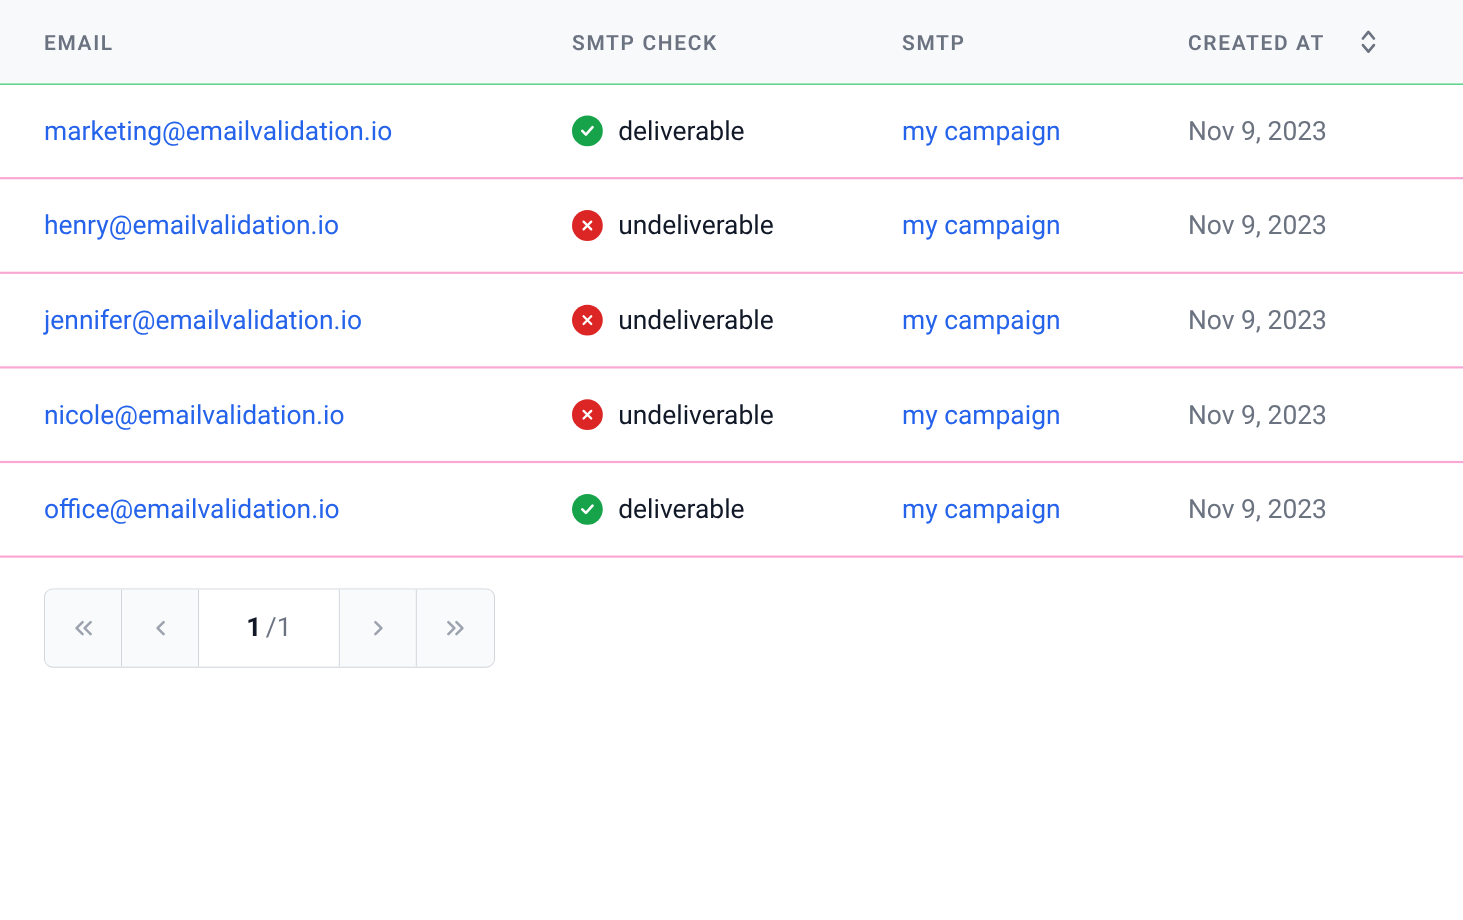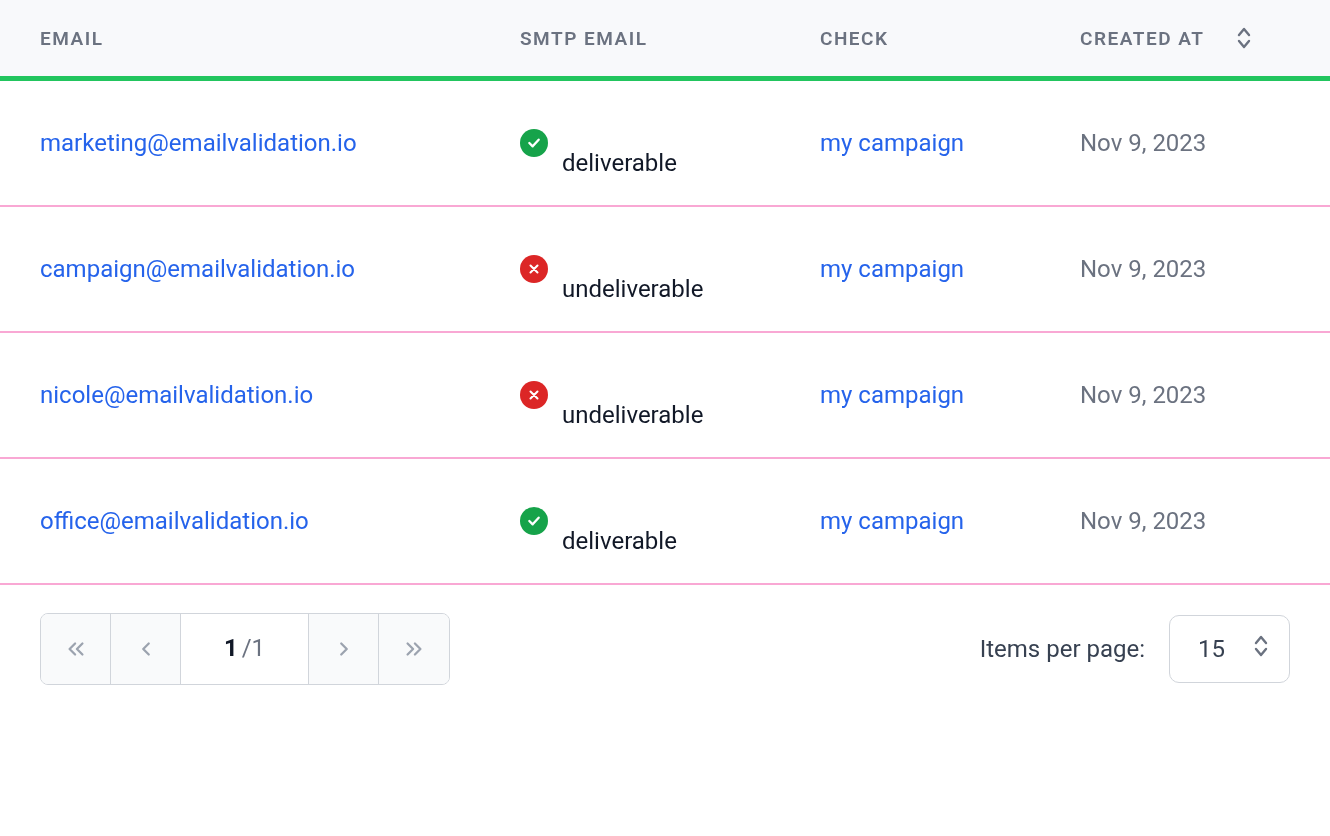--- a/index.html
+++ b/index.html
@@ -20,21 +20,21 @@
     .table thead tr {
       background: #f8f9fb;
     }
     .table th {
       text-align: left;
       padding: 26px 0 26px 40px;
       font-size: 19px;
       font-weight: 600;
       letter-spacing: 1.5px;
       color: #6b7280;
-      border-bottom: 5px solid #22c55e;
+      border-bottom: 1px solid #22c55e;
     }
     .table th:last-child {
       padding-right: 40px;
     }
     .th-created {
       display: flex;
       align-items: center;
       gap: 32px;
     }
     .sort-icon svg {
@@ -72,21 +72,20 @@
       background: #16a34a;
     }
     .status-icon.err {
       background: #dc2626;
     }
     .status-icon svg {
       display: block;
     }
     .smtp-label {
       color: #111827;
-      margin-top: 40px;
     }
     .created-cell {
       color: #6b7280;
     }
 
     .footer {
       display: flex;
       justify-content: space-between;
       align-items: center;
       padding: 28px 40px;
@@ -157,22 +156,22 @@
     .col-batch { width: 260px; }
     .col-created { width: auto; }
   </style>
 </head>
 <body>
 
 <table class="table">
   <thead>
     <tr>
       <th class="col-email">EMAIL</th>
-      <th class="col-smtp">SMTP EMAIL</th>
-      <th class="col-batch">CHECK</th>
+      <th class="col-smtp">SMTP CHECK</th>
+      <th class="col-batch">SMTP</th>
       <th class="col-created">
         <div class="th-created">
           <span>CREATED AT</span>
           <span class="sort-icon">
             <svg width="16" height="24" viewBox="0 0 16 24" fill="none">
               <path d="M3 9 L8 3 L13 9" stroke="#6b7280" stroke-width="2.4" stroke-linecap="round" stroke-linejoin="round"></path>
               <path d="M3 15 L8 21 L13 15" stroke="#6b7280" stroke-width="2.4" stroke-linecap="round" stroke-linejoin="round"></path>
             </svg>
           </span>
         </div>
@@ -189,50 +188,65 @@
                 <path d="M5 12 L10 17 L19 7" stroke="#fff" stroke-width="3.5" stroke-linecap="round" stroke-linejoin="round"></path>
               </svg>
             </span>
             <span class="smtp-label">deliverable</span>
           </div>
         </td>
         <td class="col-batch"><a class="link">my campaign</a></td>
         <td class="col-created created-cell">Nov 9, 2023</td>
       </tr>
       <tr>
-        <td class="col-email"><a class="link">campaign@emailvalidation.io</a></td>
+        <td class="col-email"><a class="link">henry@emailvalidation.io</a></td>
         <td class="col-smtp">
           <div class="smtp-cell">
             <span class="status-icon err">
               <svg width="14" height="14" viewBox="0 0 24 24" fill="none">
                 <path d="M6 6 L18 18 M18 6 L6 18" stroke="#fff" stroke-width="3.5" stroke-linecap="round"></path>
               </svg>
             </span>
             <span class="smtp-label">undeliverable</span>
           </div>
         </td>
         <td class="col-batch"><a class="link">my campaign</a></td>
         <td class="col-created created-cell">Nov 9, 2023</td>
       </tr>
       <tr>
-        <td class="col-email"><a class="link">nicole@emailvalidation.io</a></td>
+        <td class="col-email"><a class="link">jennifer@emailvalidation.io</a></td>
         <td class="col-smtp">
           <div class="smtp-cell">
             <span class="status-icon err">
               <svg width="14" height="14" viewBox="0 0 24 24" fill="none">
                 <path d="M6 6 L18 18 M18 6 L6 18" stroke="#fff" stroke-width="3.5" stroke-linecap="round"></path>
               </svg>
             </span>
             <span class="smtp-label">undeliverable</span>
           </div>
         </td>
         <td class="col-batch"><a class="link">my campaign</a></td>
         <td class="col-created created-cell">Nov 9, 2023</td>
       </tr>
       <tr>
+        <td class="col-email"><a class="link">nicole@emailvalidation.io</a></td>
+        <td class="col-smtp">
+          <div class="smtp-cell">
+            <span class="status-icon err">
+              <svg width="14" height="14" viewBox="0 0 24 24" fill="none">
+                <path d="M6 6 L18 18 M18 6 L6 18" stroke="#fff" stroke-width="3.5" stroke-linecap="round"></path>
+              </svg>
+            </span>
+            <span class="smtp-label">undeliverable</span>
+          </div>
+        </td>
+        <td class="col-batch"><a class="link">my campaign</a></td>
+        <td class="col-created created-cell">Nov 9, 2023</td>
+      </tr>
+      <tr>
         <td class="col-email"><a class="link">office@emailvalidation.io</a></td>
         <td class="col-smtp">
           <div class="smtp-cell">
             <span class="status-icon ok">
               <svg width="16" height="16" viewBox="0 0 24 24" fill="none">
                 <path d="M5 12 L10 17 L19 7" stroke="#fff" stroke-width="3.5" stroke-linecap="round" stroke-linejoin="round"></path>
               </svg>
             </span>
             <span class="smtp-label">deliverable</span>
           </div>
@@ -266,25 +280,13 @@
         </svg>
     </div>
     <div class="page-btn">
       <svg width="22" height="22" viewBox="0 0 24 24" fill="none">
           <path d="M5 18 L11 12 L5 6" stroke="#9ca3af" stroke-width="2.5" stroke-linecap="round" stroke-linejoin="round"></path>
           <path d="M13 18 L19 12 L13 6" stroke="#9ca3af" stroke-width="2.5" stroke-linecap="round" stroke-linejoin="round"></path>
         </svg>
     </div>
   </div>
 
-  <div class="per-page">
-    <span class="per-page-label">Items per page:</span>
-    <div class="per-page-select">
-      <span>15</span>
-      <span>
-        <svg width="16" height="24" viewBox="0 0 16 24" fill="none">
-          <path d="M3 9 L8 3 L13 9" stroke="#6b7280" stroke-width="2.4" stroke-linecap="round" stroke-linejoin="round"></path>
-          <path d="M3 15 L8 21 L13 15" stroke="#6b7280" stroke-width="2.4" stroke-linecap="round" stroke-linejoin="round"></path>
-        </svg>
-      </span>
-    </div>
-  </div>
 </div>
 
 </body></html>

